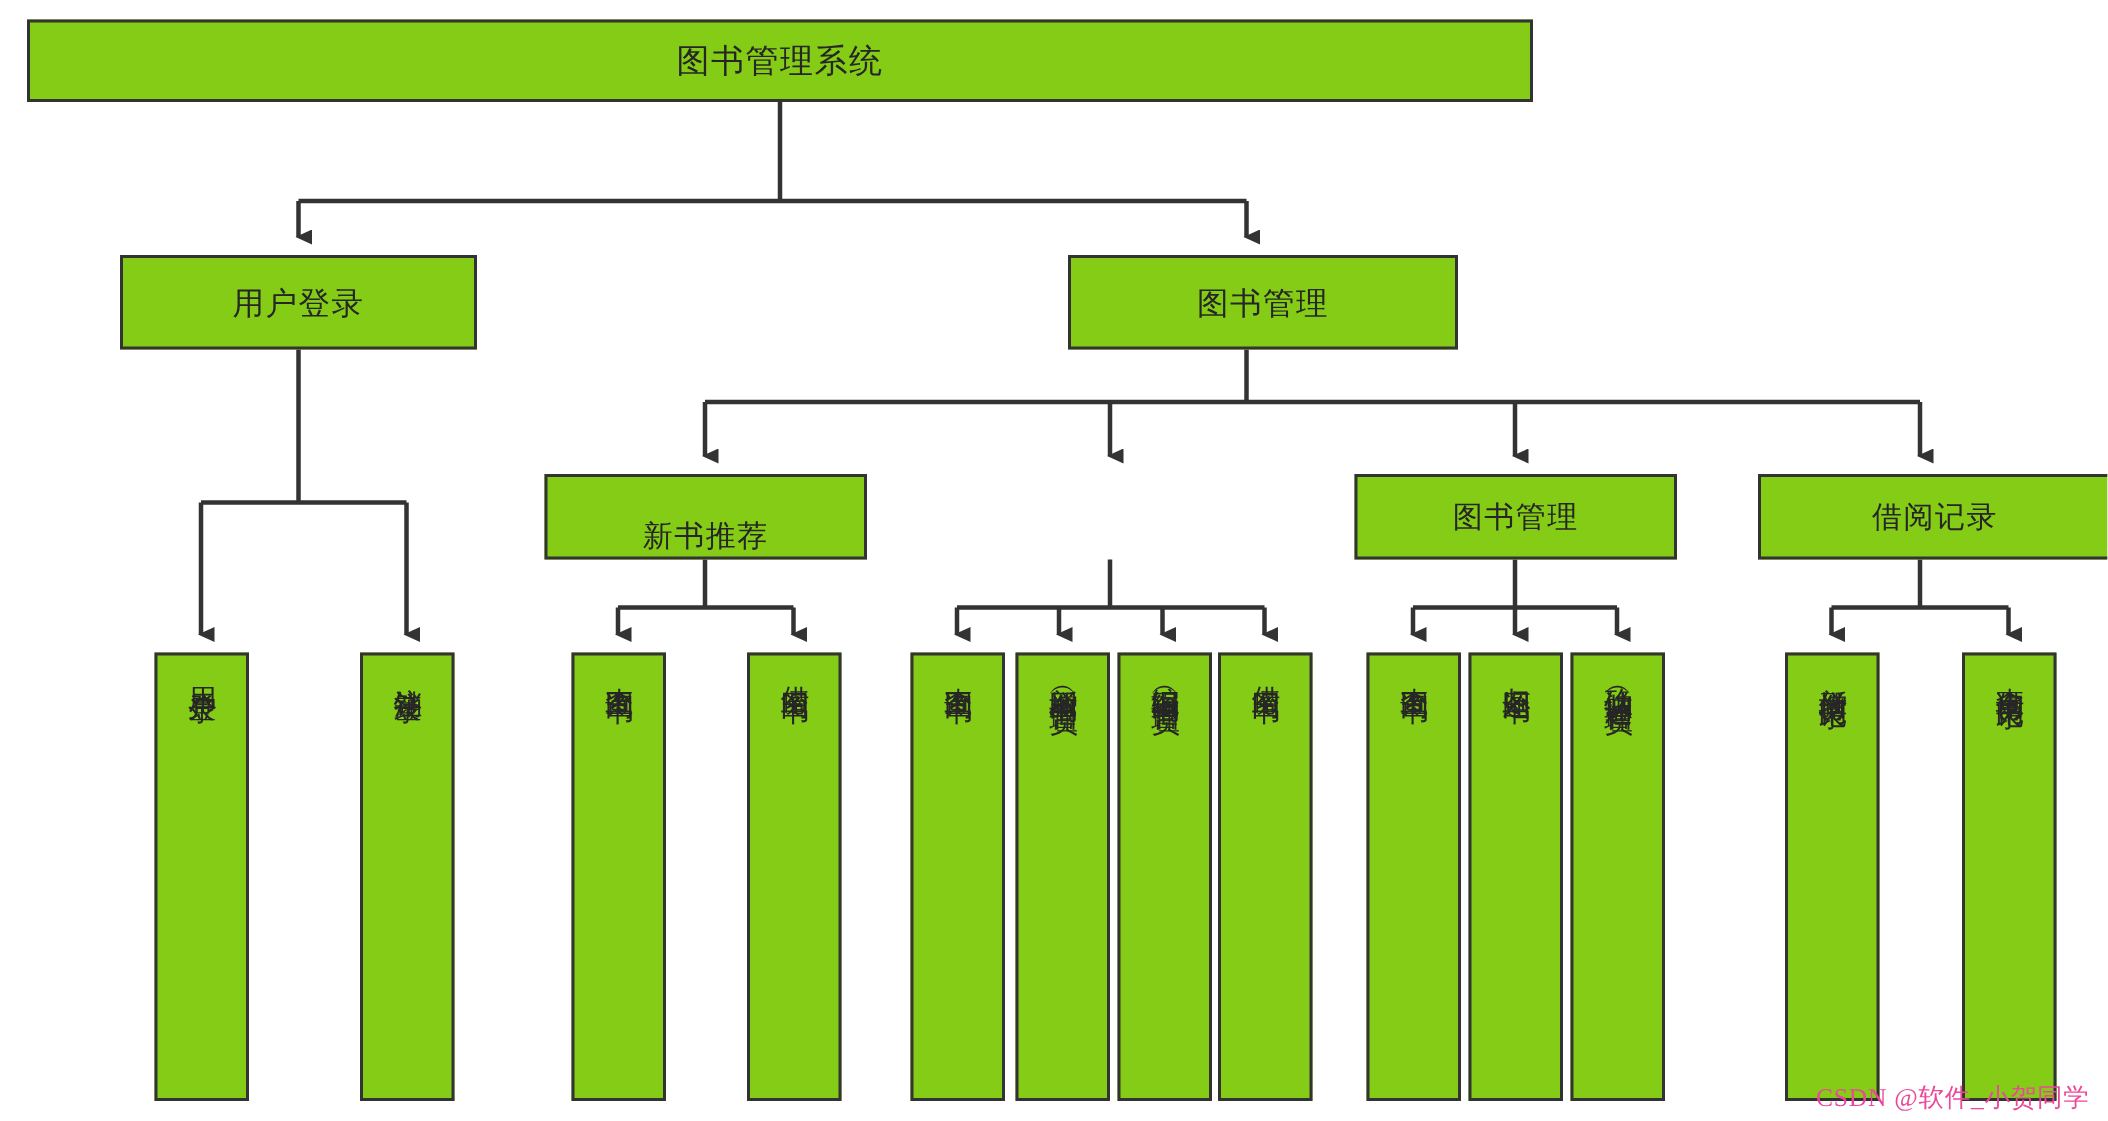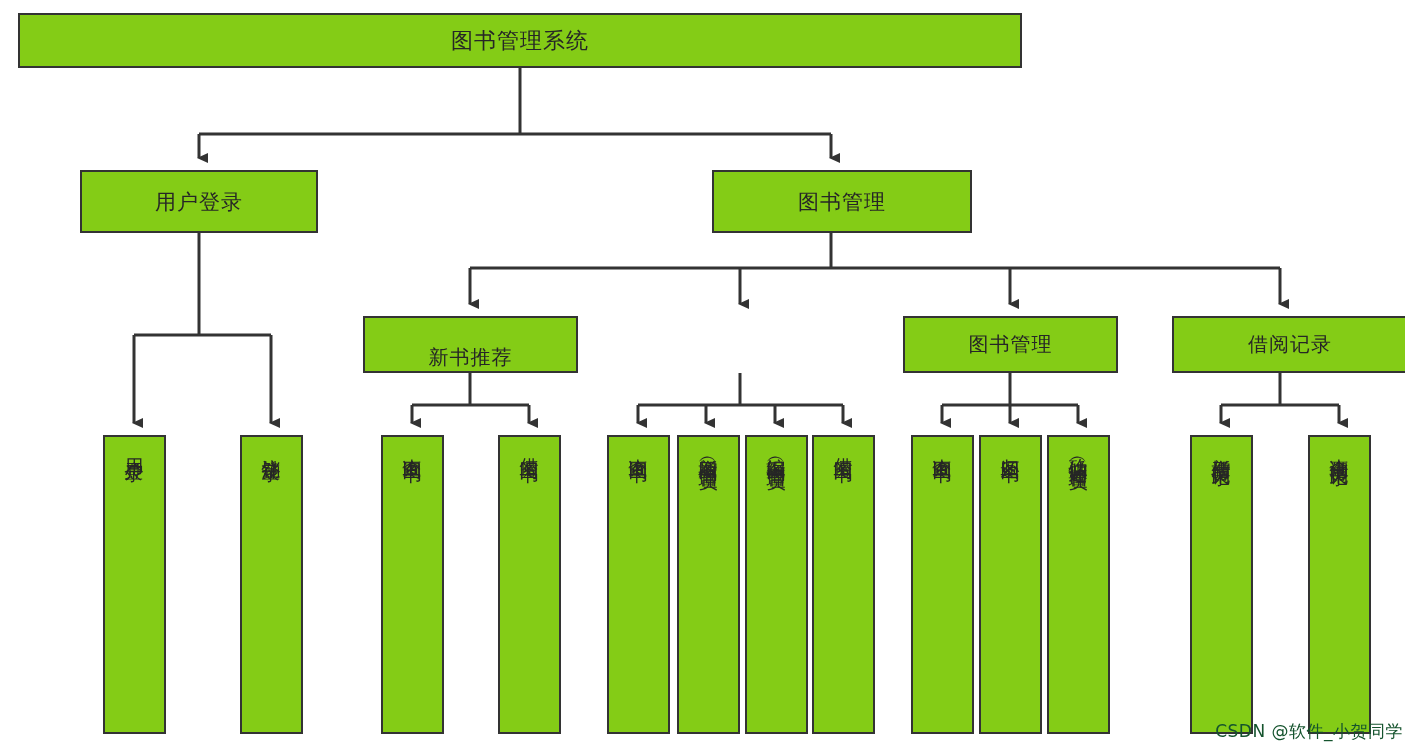--- a/index.html
+++ b/index.html
@@ -55,26 +55,27 @@
     letter-spacing: 2px;
     line-height: 1;
     white-space: nowrap;
   }
   .htext {
     white-space: nowrap;
     letter-spacing: 1px;
   }
   .watermark {
     position: absolute;
-    right: 2px;
+    right: 12px;
     bottom: 4px;
     font-size: 17px;
-    color: #14532d;
+    color: #ec4899;
     white-space: nowrap;
     letter-spacing: 0.5px;
+    font-family: Liberation Serif, serif;
   }
 </style>
 </head>
 <body>
 
 <div id="canvas">
 
   <svg class="wires" viewBox="0 0 1405 747">
     <defs>
       <marker id="arr" markerWidth="12" markerHeight="12" refX="5" refY="9" orient="auto" markerUnits="userSpaceOnUse">

